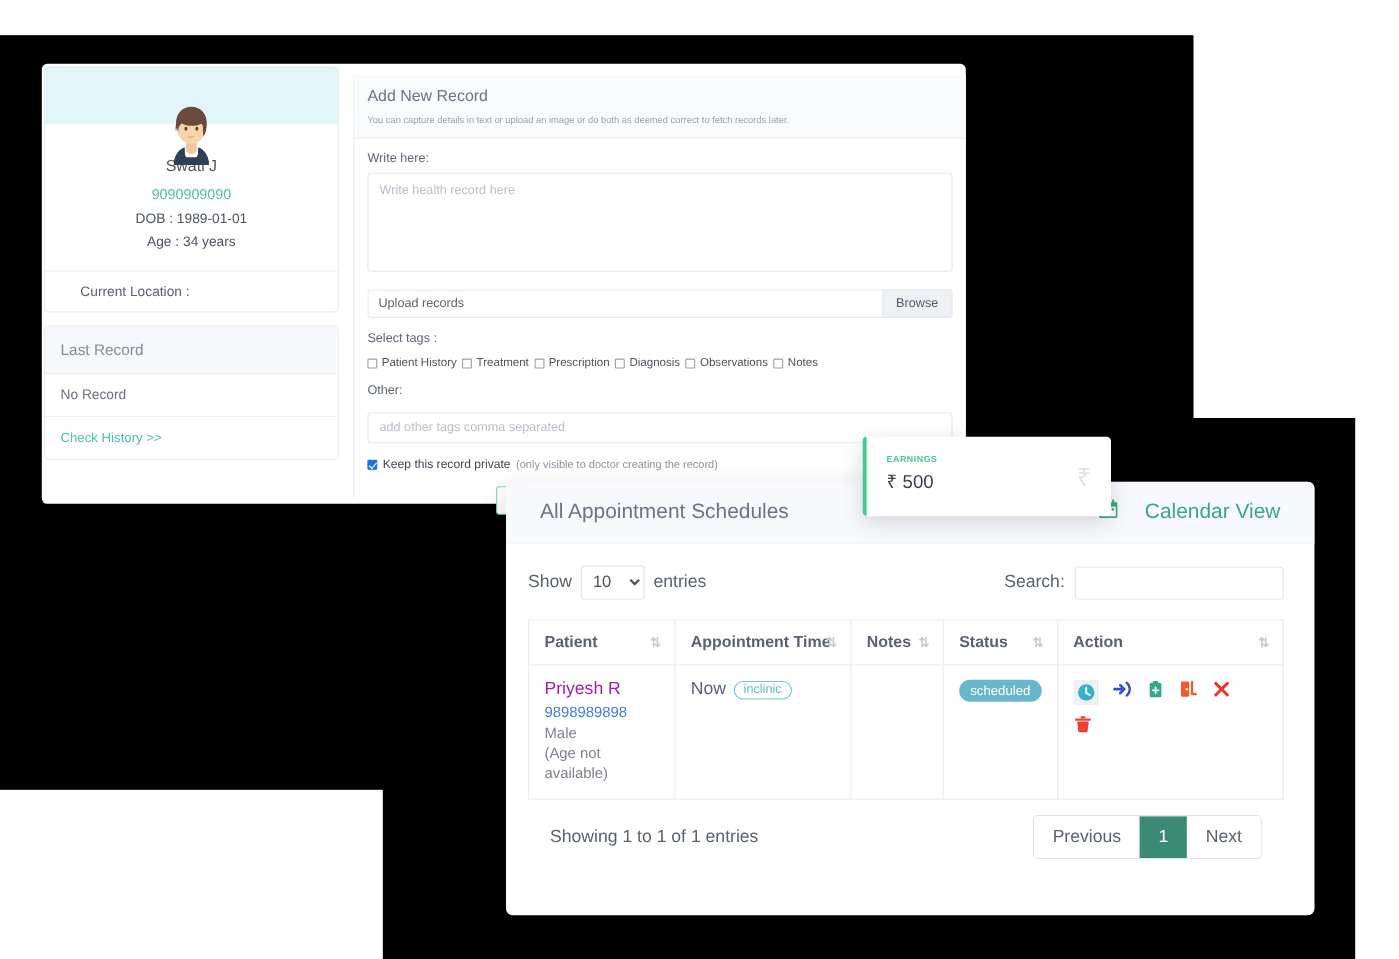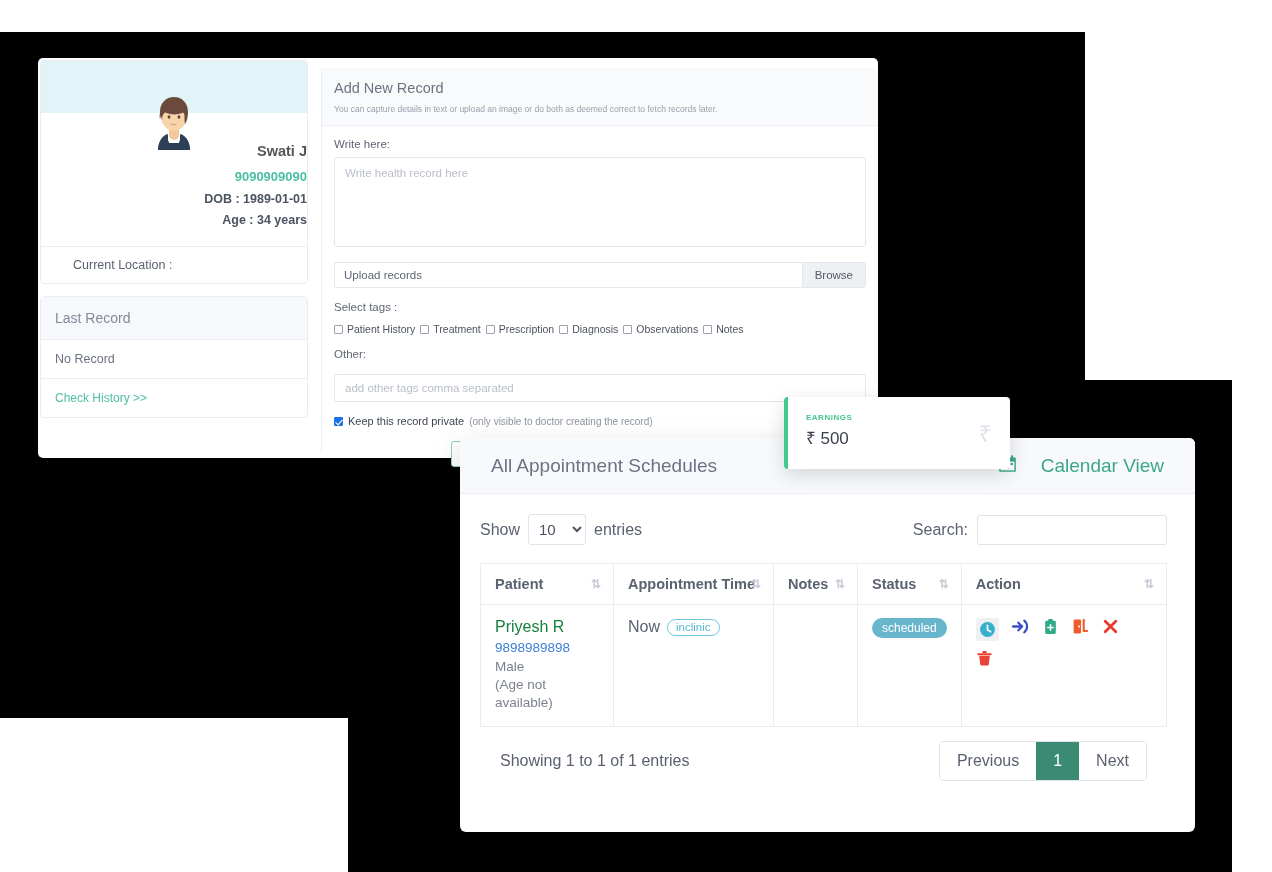--- a/index.html
+++ b/index.html
@@ -29,21 +29,21 @@
 
   .sub-card {
     border: 1px solid #e9ecf2; border-radius: 4px; background:#fff;
   }
   #patient-card { position: absolute; left: 2px; top: 2px; width: 268px; }
   #avatar-band {
     background: #e1f4f7; height: 52px; border-radius: 3px 3px 0 0;
     position: relative;
   }
   #avatar-wrap { position: absolute; left: 50%; top: 33px; transform: translateX(-50%); }
-  #patient-body { padding: 30px 0 12px; text-align: right; font-weight: bold; }
+  #patient-body { padding: 30px 0 12px; text-align: center; }
   .p-name { font-size: 14.5px; color: #555; margin-bottom: 10px; }
   .p-phone { font-size: 13px; color: #4bbfa4; margin-bottom: 8px; }
   .p-dob, .p-age { font-size: 12.5px; color: #4c5361; margin-bottom: 7px; }
   #loc-row {
     border-top: 1px solid #eceef3; padding: 11px 0 11px 32px;
     font-size: 12.5px; color: #5a6170;
   }
 
   #last-record-card { position: absolute; left: 2px; top: 238px; width: 268px; }
   #lr-head {
@@ -160,21 +160,21 @@
     font-size: 14.5px; color: #5a6170; font-weight: bold; vertical-align: bottom;
     position: relative;
   }
   thead th .sorter {
     position: absolute; right: 12px; bottom: 13px; color: #c6cbd6; font-size: 12px;
   }
   tbody td {
     border: 1px solid #e9ecf2; padding: 13px 14px; vertical-align: top;
     font-size: 14px; color: #5a6170;
   }
-  .pt-name { color: #15803d; font-size: 16px; margin-bottom: 4px; }
+  .pt-name { color: #a21caf; font-size: 16px; margin-bottom: 4px; }
   .pt-phone { color: #3d7fd6; font-size: 13.5px; margin-bottom: 3px; }
   .pt-meta { color: #7c828f; font-size: 13.5px; line-height: 1.35; }
   .now-cell { display: flex; align-items: center; gap: 7px; }
   .badge-outline {
     border: 1px solid #6fc6de; color: #5bb9d4; border-radius: 10px;
     padding: 1.5px 8px; font-size: 11.5px;
   }
   .badge-solid {
     background: #67b6cb; color: #fff; border-radius: 10px;
     padding: 3px 10px; font-size: 12px; display: inline-block;

